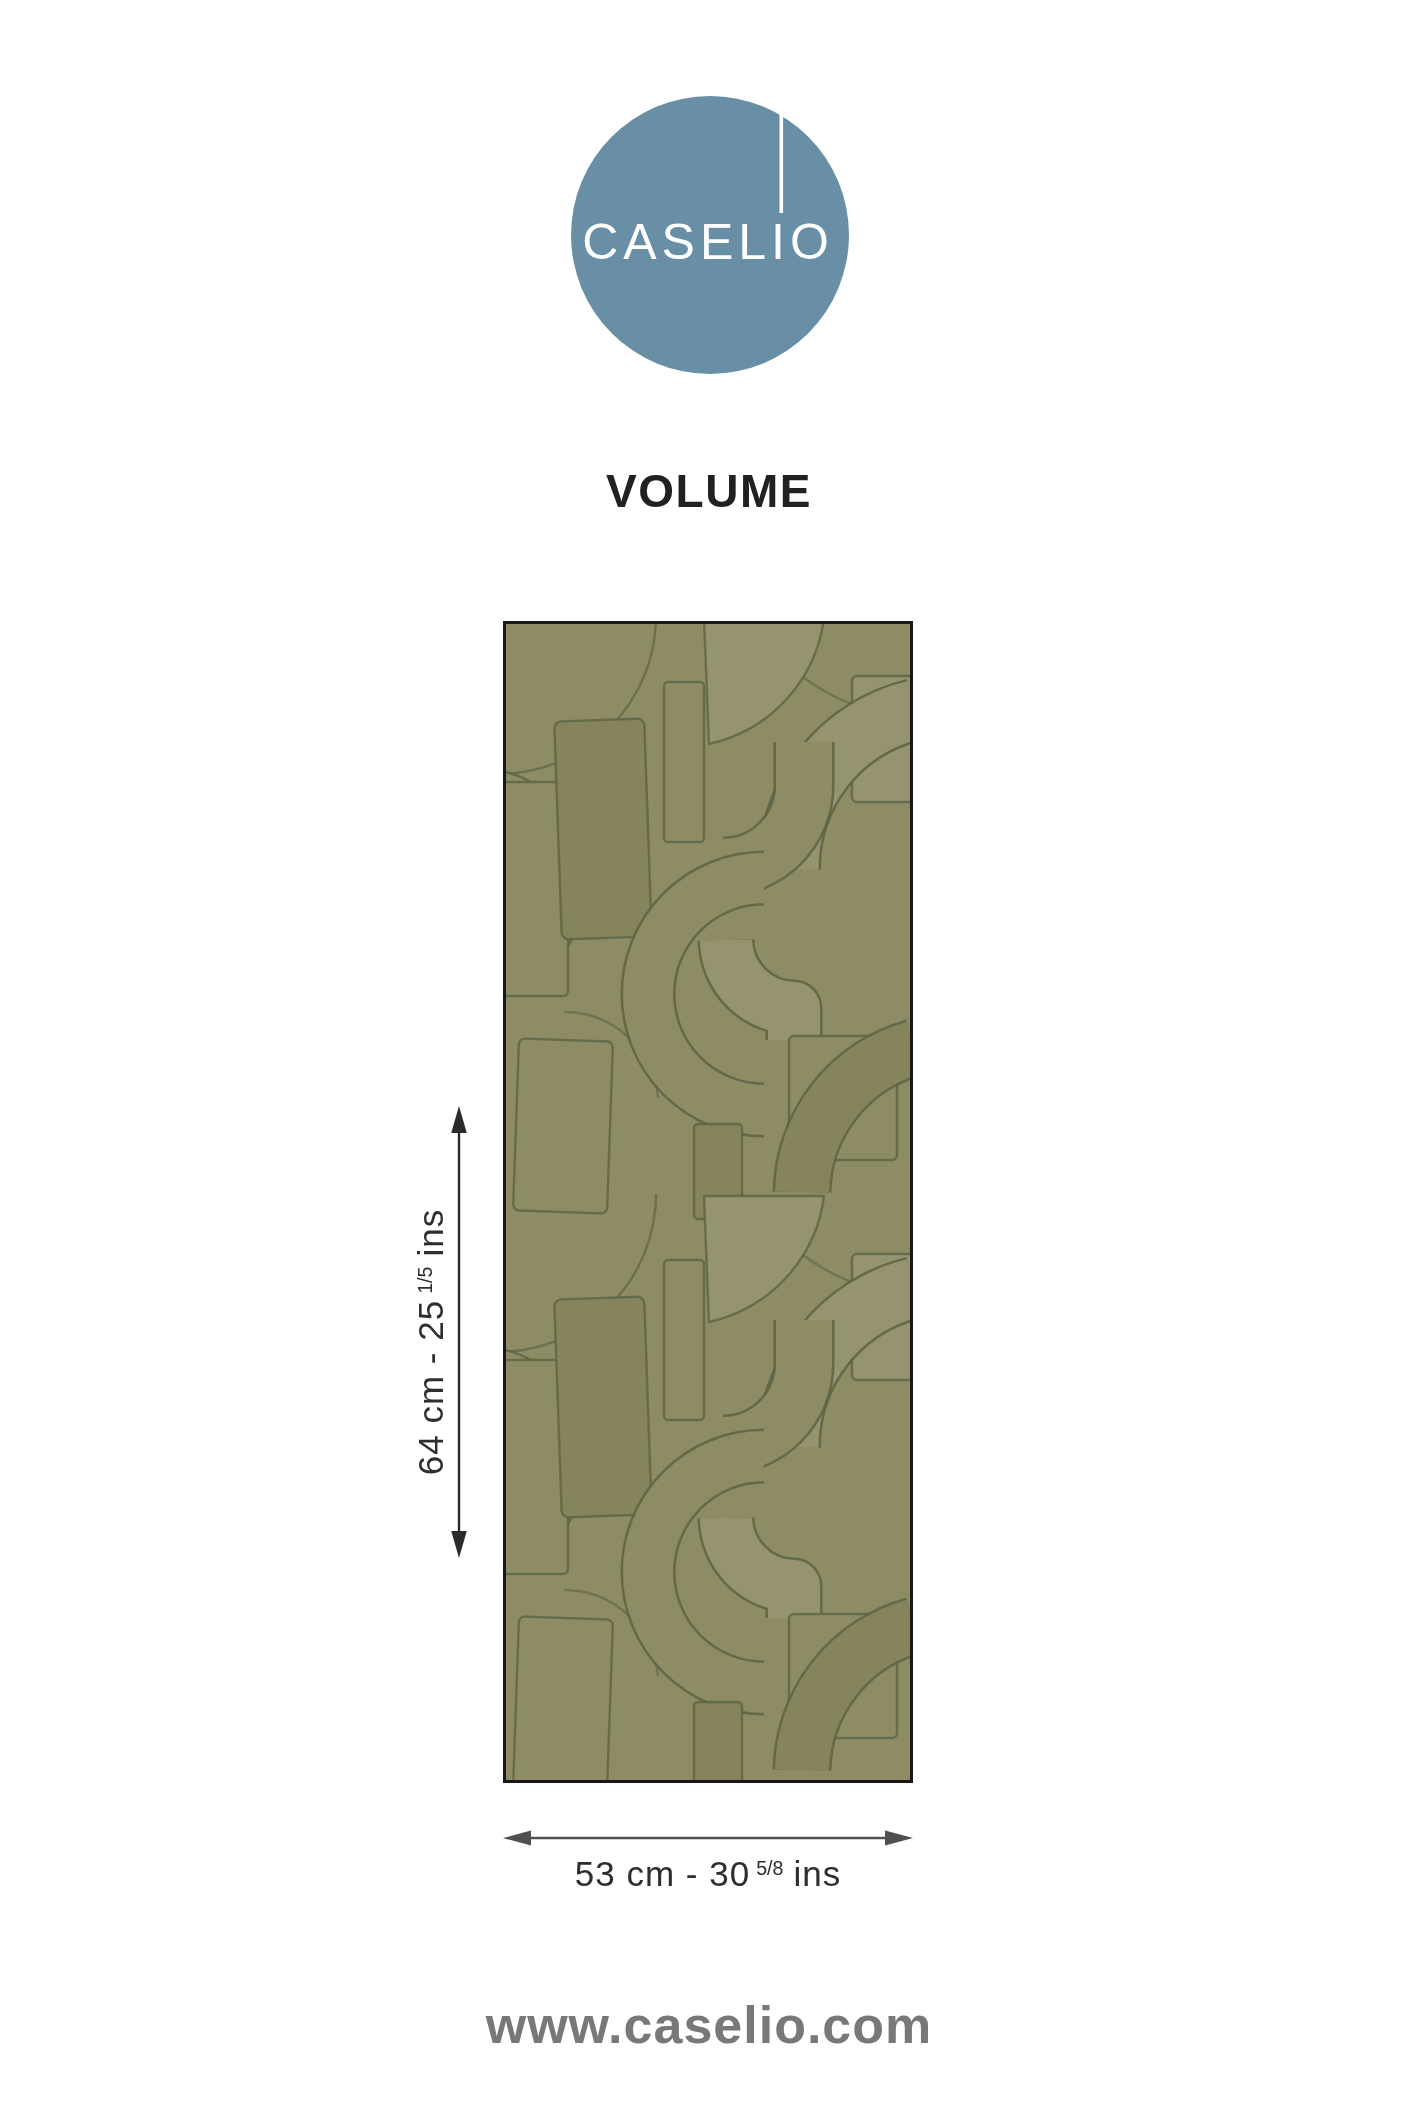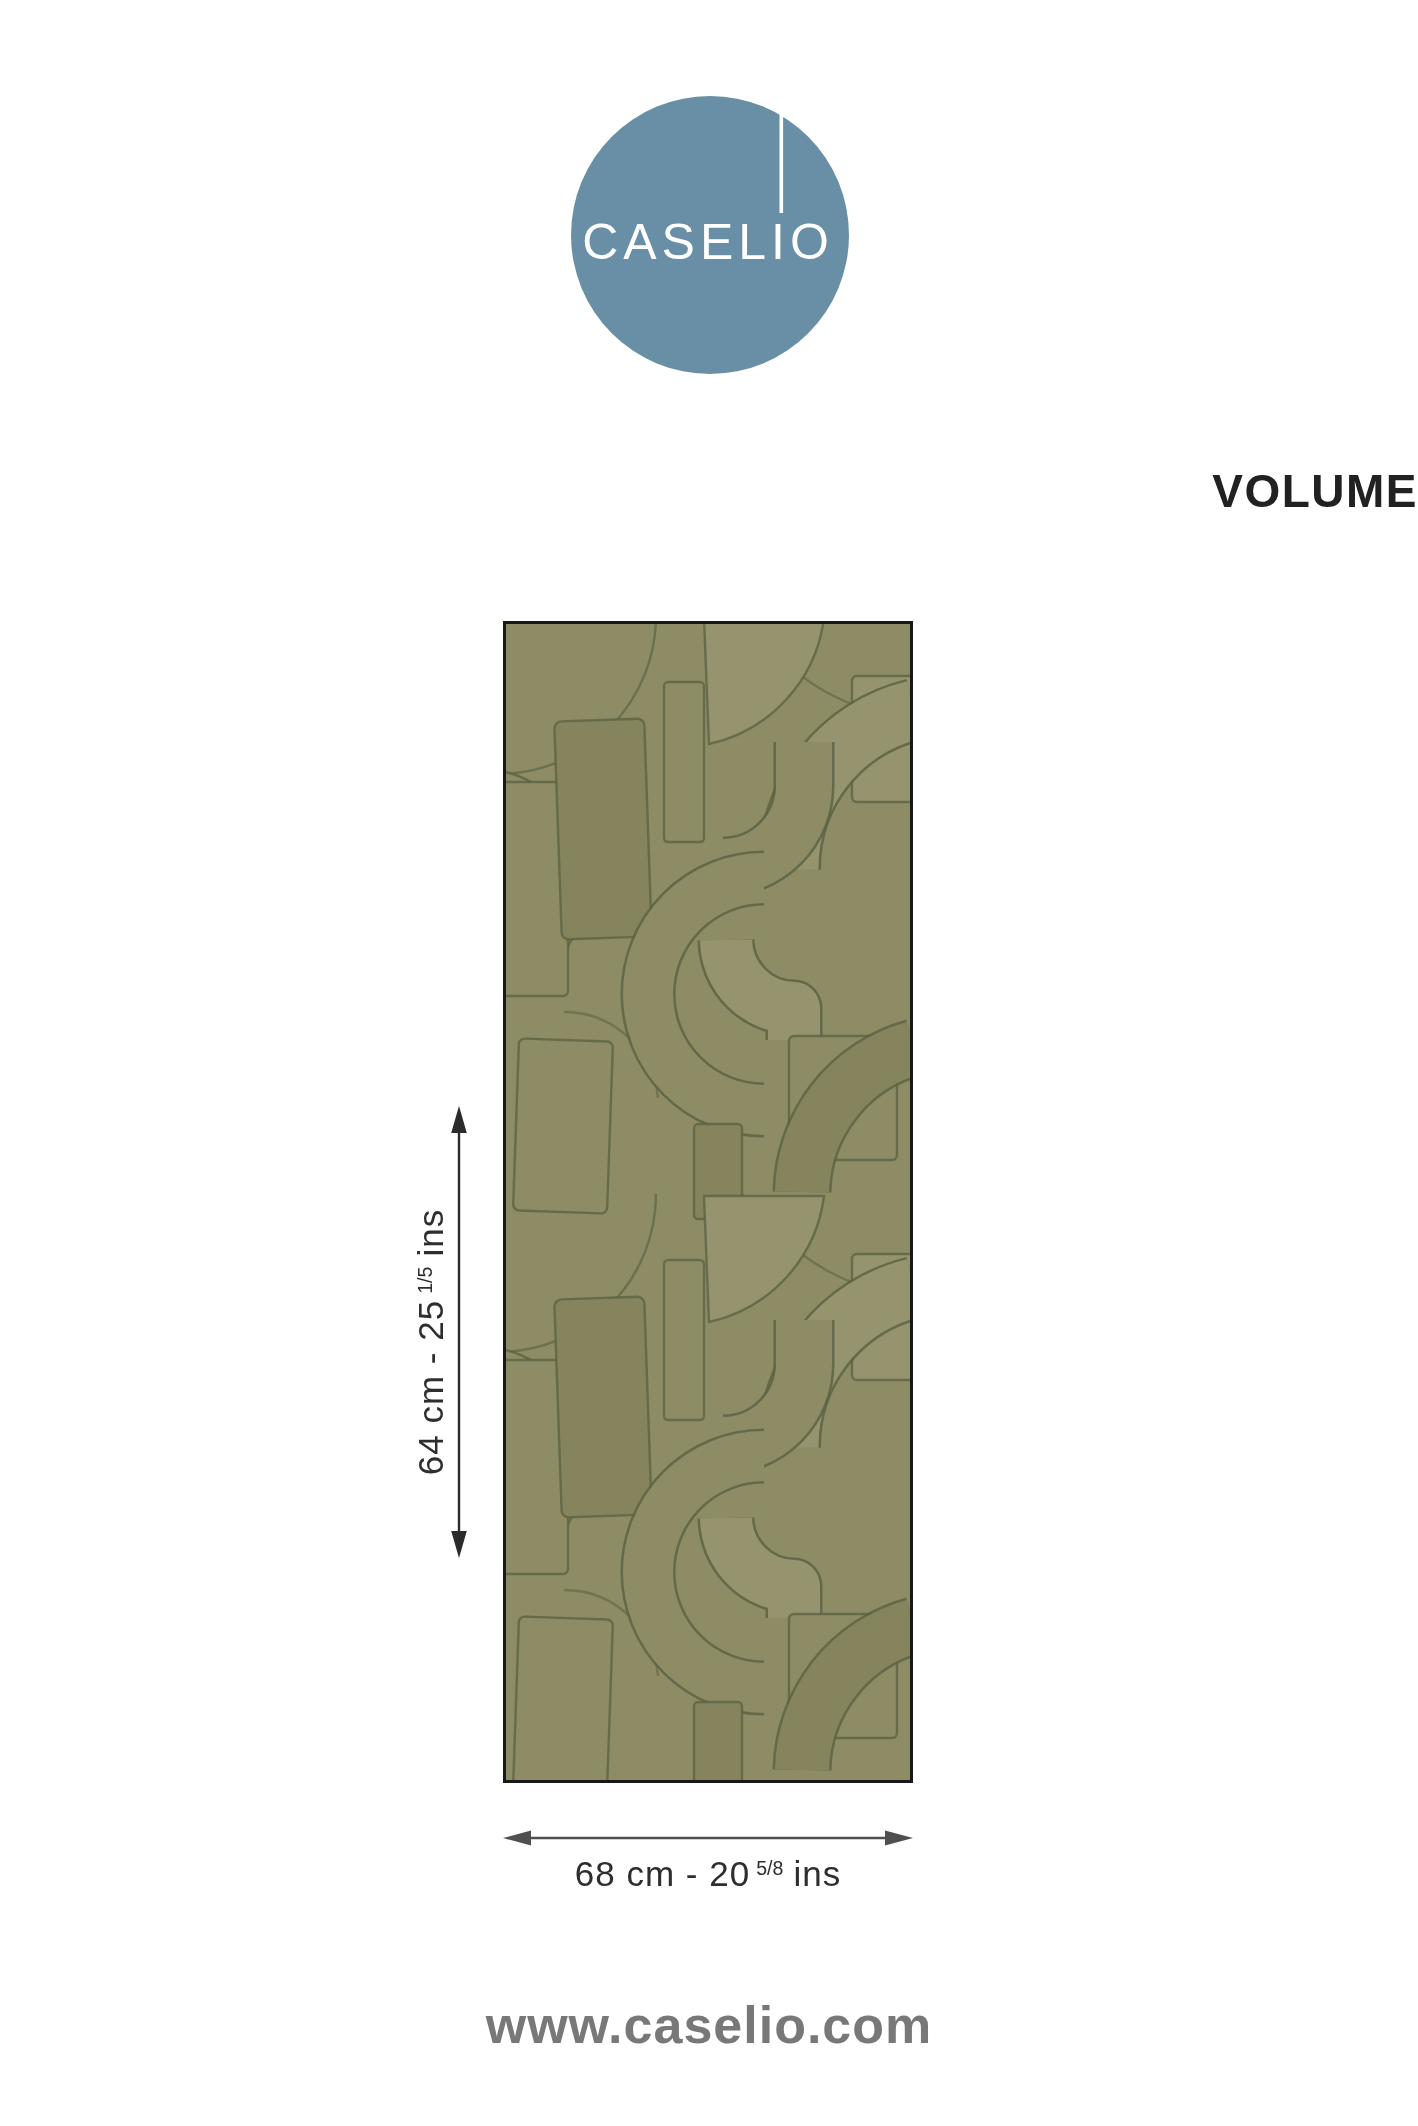--- a/index.html
+++ b/index.html
@@ -3,21 +3,21 @@
 <meta charset="utf-8">
 <style>
   html,body{margin:0;padding:0;background:#ffffff;}
   .page{
     position:relative;width:1418px;height:2126px;background:#ffffff;
     font-family:"Liberation Sans","DejaVu Sans",sans-serif;overflow:hidden;
   }
   .logo{position:absolute;left:571px;top:96px;width:278px;height:278px;}
   .logo svg{display:block;width:100%;height:100%;}
   .collection{
-    position:absolute;left:0;top:464px;width:100%;text-align:right;
+    position:absolute;left:0;top:464px;width:100%;text-align:center;
     font-size:46px;font-weight:700;letter-spacing:1.5px;color:#232021;
   }
   .reference{
     position:absolute;left:0;top:552px;width:100%;text-align:center;
     font-size:47px;font-weight:300;letter-spacing:1px;color:#3a3a3a;white-space:pre;
   }
   .swatch{
     position:absolute;left:503px;top:621px;width:410px;height:1162px;
     border:3px solid #181818;box-sizing:border-box;background:#8D8C65;
   }
@@ -104,18 +104,18 @@
     <span>64 cm - 25</span><sup class="frac">1/5</sup><span class="unit">ins</span>
   </div>
 
   <svg class="h-arrow" viewBox="0 0 410 28" xmlns="http://www.w3.org/2000/svg">
     <line x1="20" y1="14" x2="390" y2="14" stroke="#4f4f4f" stroke-width="2.4"></line>
     <polygon points="0,14 28,6.5 28,21.5" fill="#4f4f4f"></polygon>
     <polygon points="410,14 382,6.5 382,21.5" fill="#4f4f4f"></polygon>
   </svg>
 
   <div class="h-label">
-    <span>68 cm - 20</span><sup class="frac">5/8</sup><span class="unit">ins</span>
+    <span>53 cm - 30</span><sup class="frac">5/8</sup><span class="unit">ins</span>
   </div>
 
   <div class="footer">www.caselio.com</div>
 
 </div>
 
 </body></html>

